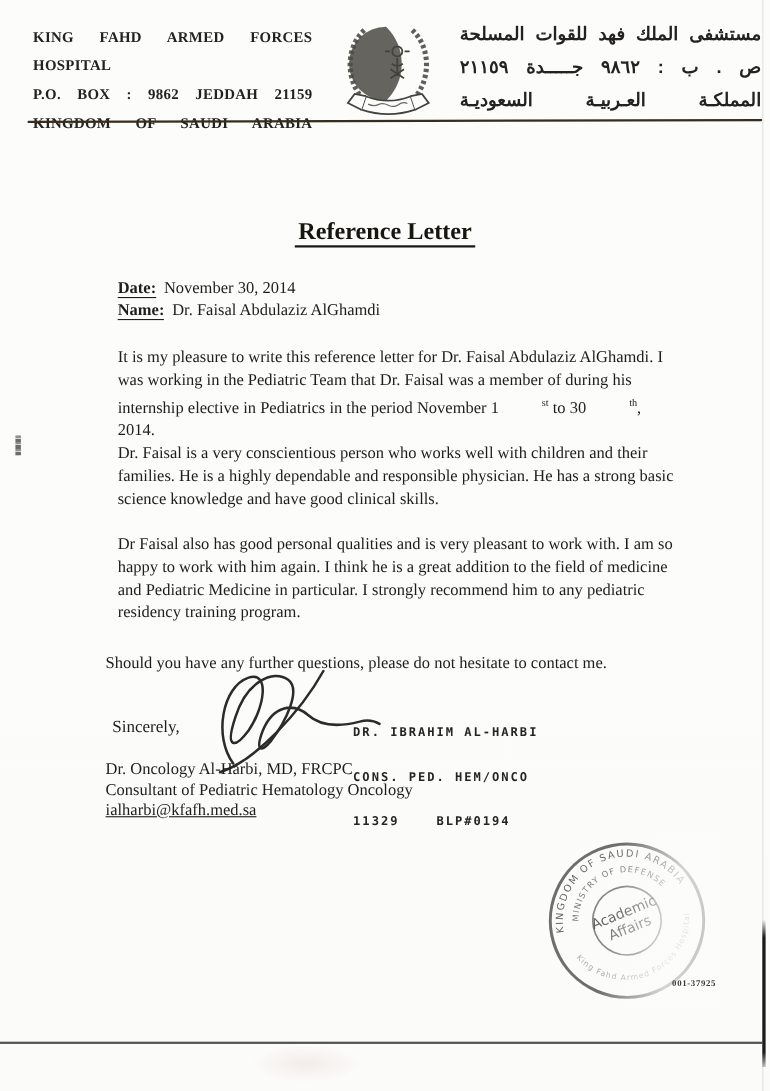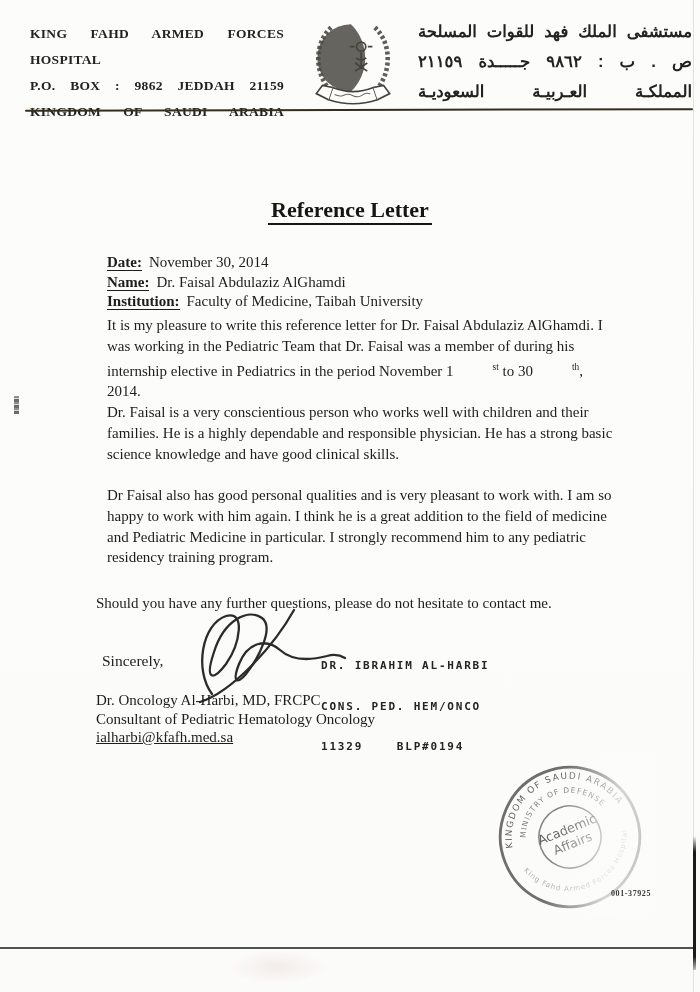--- a/index.html
+++ b/index.html
@@ -106,23 +106,20 @@
     <span class="title-text">Reference Letter</span>
   </div>
 
   <div class="meta">
     <div>
       <span class="label">Date:</span><span class="val">November 30, 2014</span>
     </div>
     <div>
       <span class="label">Name:</span><span class="val">Dr. Faisal Abdulaziz AlGhamdi</span>
     </div>
-    <div>
-      <span class="label">Institution:</span><span class="val">Faculty of Medicine, Taibah University</span>
-    </div>
   </div>
 
   <p class="para p1"><span>It is my pleasure to write this reference letter for Dr. Faisal Abdulaziz AlGhamdi. I was working in the Pediatric Team that Dr. Faisal was a member of during his internship elective in Pediatrics in the period November 1</span><sup>st</sup><span> to 30</span><sup>th</sup><span>, 2014.</span></p>
 
   <p class="para p2">Dr. Faisal is a very conscientious person who works well with children and their families. He is a highly dependable and responsible physician. He has a strong basic science knowledge and have good clinical skills.</p>
 
   <p class="para p3">Dr Faisal also has good personal qualities and is very pleasant to work with. I am so happy to work with him again. I think he is a great addition to the field of medicine  and Pediatric Medicine in particular. I strongly recommend him to any pediatric residency training program.</p>
 
   <p class="para closing">Should you have any further questions, please do not hesitate to contact me.</p>
 

